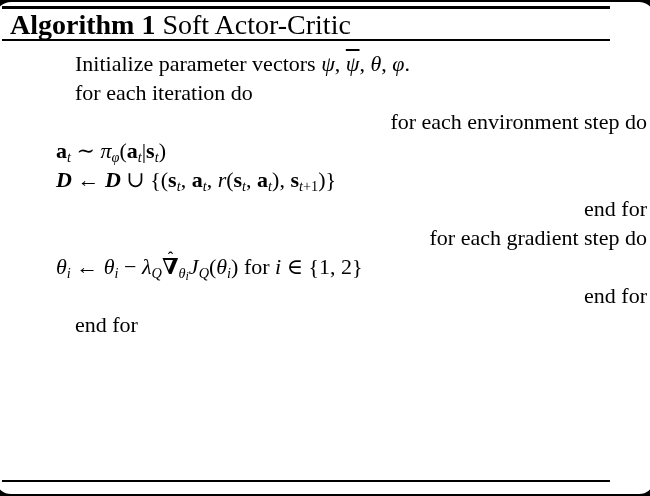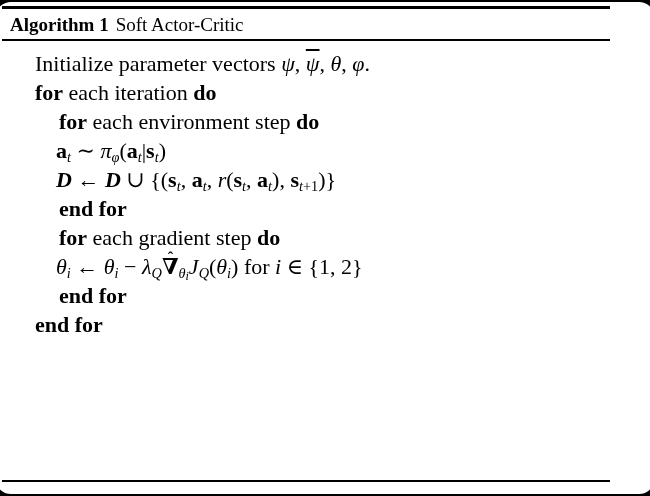--- a/index.html
+++ b/index.html
@@ -32,42 +32,42 @@
   .rule-top    { top: 4px;   height: 3px; }
   .rule-mid    { top: 37px;  height: 1.5px; }
   .rule-bottom { top: 478px; height: 2px; }
 
   .algo-title {
     position: absolute;
     left: 13px;
     top: 9px;
     height: 27px;
     line-height: 27px;
-    font-size: 19px;
+    font-size: 28px;
     white-space: nowrap;
   }
   .algo-label { font-weight: bold; margin-right: 7px; }
 
   .algo-body {
     position: absolute;
     top: 47px;
     left: 3px;
     width: 647px;
     font-size: 22px;
   }
   .line {
     height: 29px;
     line-height: 29px;
     white-space: nowrap;
   }
-  .ind-0 { padding-left: 35px; }
-  .ind-1 { padding-left: 59px; }
+  .ind-0 { padding-left: 35px; margin-left: 40px; }
+  .ind-1 { padding-left: 59px; text-align: right; }
   .ind-2 { padding-left: 56px; }
 
-  b { font-weight: bold; }
+  b { font-weight: normal; }
   i { font-style: italic; }
   .mbf { font-weight: bold; font-style: normal; }
   .cal { font-style: italic; font-weight: bold; }
   .bar { text-decoration: overline; }
   sub {
     font-size: 65%;
     line-height: 0;
     vertical-align: baseline;
     position: relative;
     top: 0.28em;

